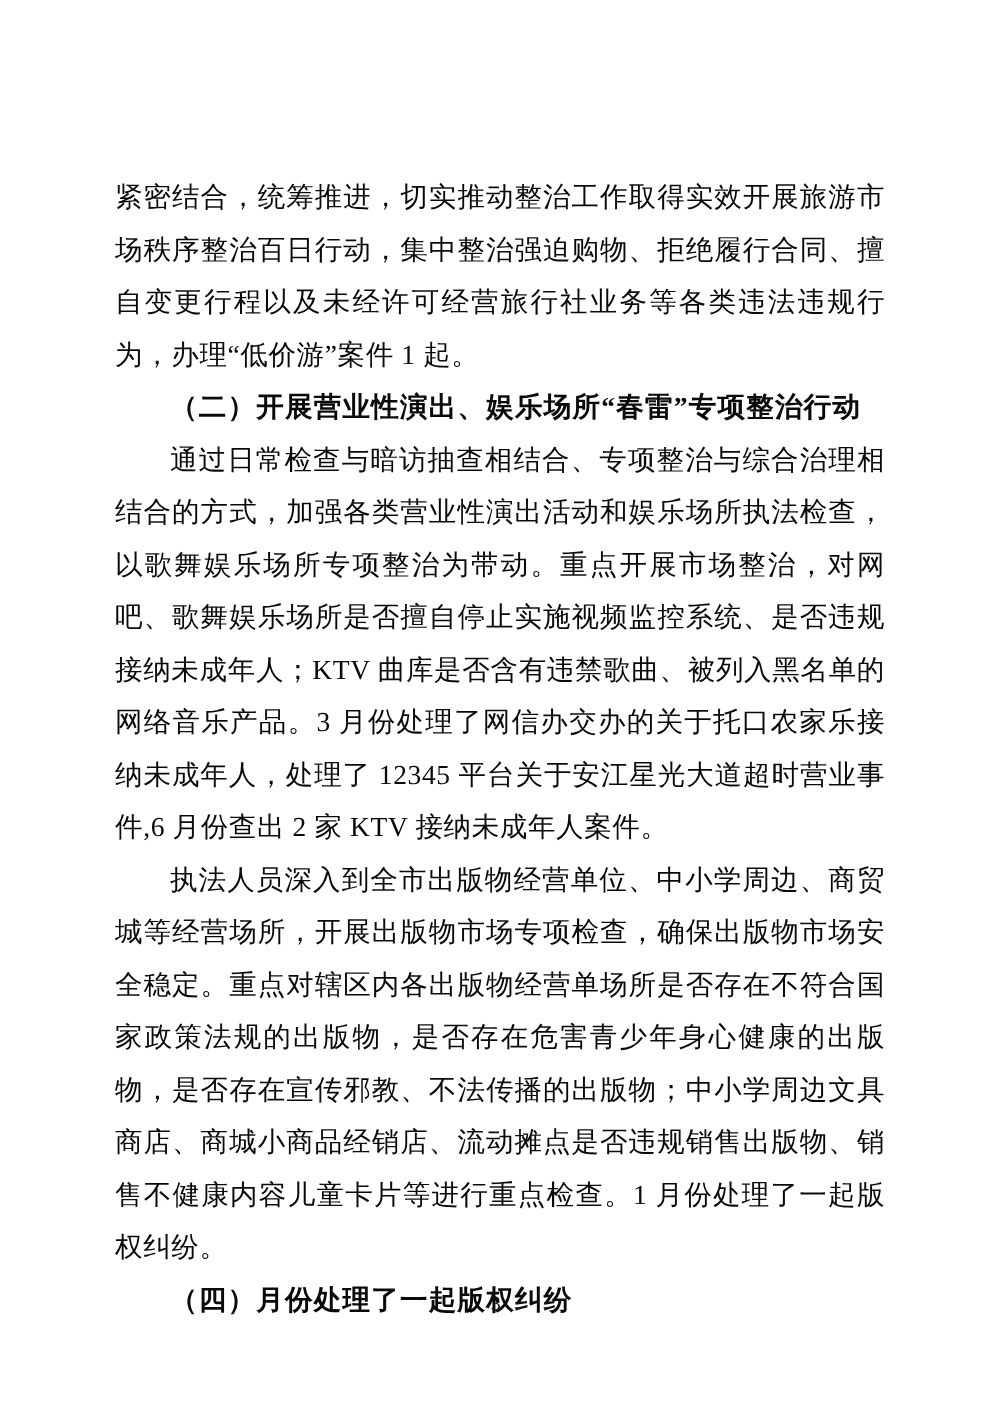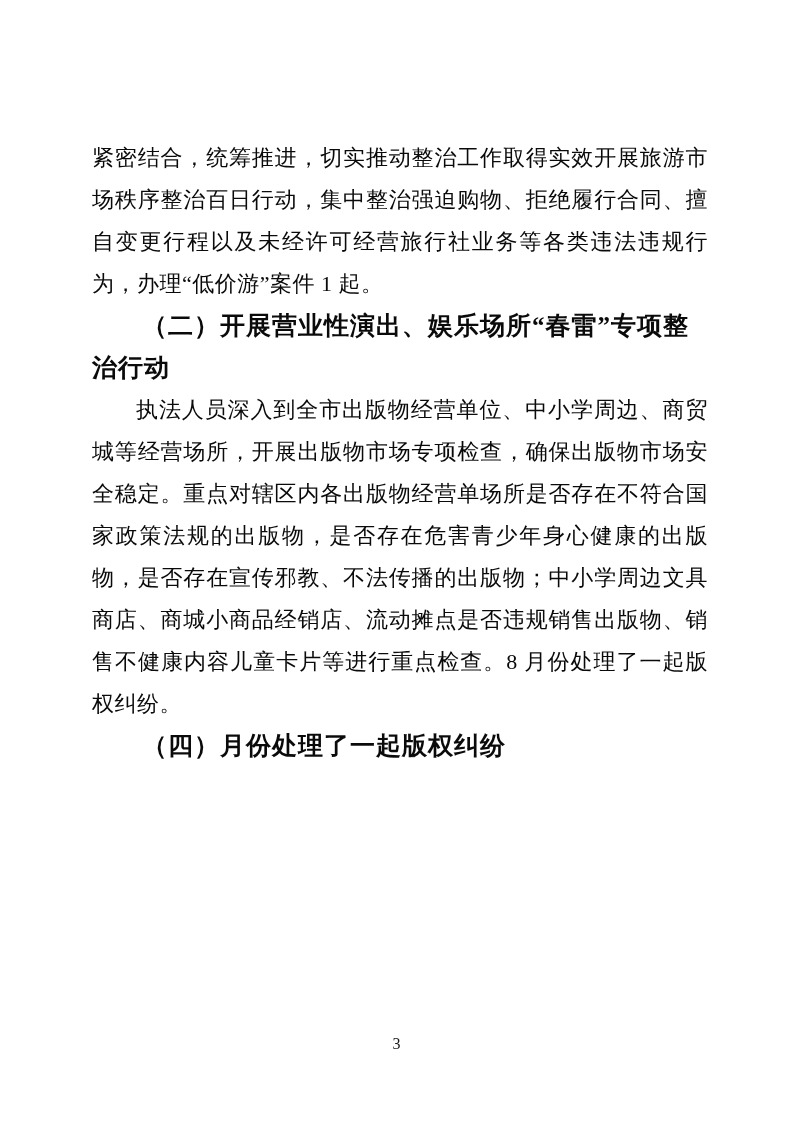--- a/index.html
+++ b/index.html
@@ -29,21 +29,21 @@
   .para {
     margin: 0;
     text-indent: 2em;
     letter-spacing: 0.5px;
   }
   .para.no-indent {
     text-indent: 0;
   }
   .heading {
     margin: 0;
-    font-size: 25px;
+    font-size: 22px;
     line-height: 42px;
     font-weight: bold;
     text-indent: 2em;
     text-align: left;
     letter-spacing: 1px;
   }
   .page-number {
     position: absolute;
     top: 1034px;
     left: 0;
@@ -54,17 +54,18 @@
     color: #1a1a1a;
   }
 </style>
 </head>
 <body>
 
 <div class="page">
   <div class="body-text">
     <p class="para no-indent">紧密结合，统筹推进，切实推动整治工作取得实效开展旅游市场秩序整治百日行动，集中整治强迫购物、拒绝履行合同、擅自变更行程以及未经许可经营旅行社业务等各类违法违规行为，办理“低价游”案件 1 起。</p>
     <h2 class="heading">（二）开展营业性演出、娱乐场所“春雷”专项整治行动</h2>
-    <p class="para">执法人员深入到全市出版物经营单位、中小学周边、商贸城等经营场所，开展出版物市场专项检查，确保出版物市场安全稳定。重点对辖区内各出版物经营单场所是否存在不符合国家政策法规的出版物，是否存在危害青少年身心健康的出版物，是否存在宣传邪教、不法传播的出版物；中小学周边文具商店、商城小商品经销店、流动摊点是否违规销售出版物、销售不健康内容儿童卡片等进行重点检查。8 月份处理了一起版权纠纷。</p>
+    <p class="para">通过日常检查与暗访抽查相结合、专项整治与综合治理相结合的方式，加强各类营业性演出活动和娱乐场所执法检查，以歌舞娱乐场所专项整治为带动。重点开展市场整治，对网吧、歌舞娱乐场所是否擅自停止实施视频监控系统、是否违规接纳未成年人；KTV 曲库是否含有违禁歌曲、被列入黑名单的网络音乐产品。3 月份处理了网信办交办的关于托口农家乐接纳未成年人，处理了 12345 平台关于安江星光大道超时营业事件,6 月份查出 2 家 KTV 接纳未成年人案件。</p>
+    <p class="para">执法人员深入到全市出版物经营单位、中小学周边、商贸城等经营场所，开展出版物市场专项检查，确保出版物市场安全稳定。重点对辖区内各出版物经营单场所是否存在不符合国家政策法规的出版物，是否存在危害青少年身心健康的出版物，是否存在宣传邪教、不法传播的出版物；中小学周边文具商店、商城小商品经销店、流动摊点是否违规销售出版物、销售不健康内容儿童卡片等进行重点检查。1 月份处理了一起版权纠纷。</p>
     <h2 class="heading">（四）月份处理了一起版权纠纷</h2>
   </div>
   <div class="page-number">3</div>
 </div>
 
 </body></html>

